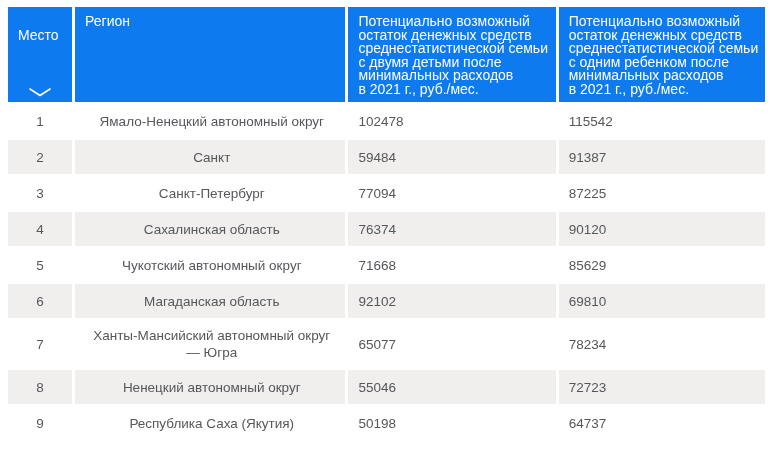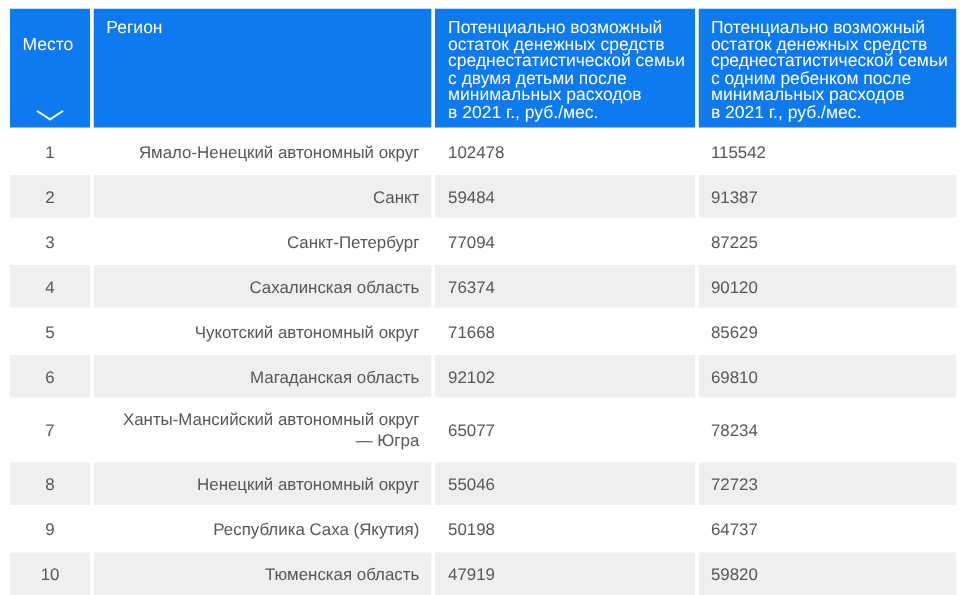--- a/index.html
+++ b/index.html
@@ -43,21 +43,21 @@
     line-height:17px;
     color:var(--body-text);
     background:var(--row-bg);
     box-sizing:border-box;
     height:34px;
     padding:7px 10px;
     vertical-align:middle;
   }
   tbody tr:nth-child(even) td{background:var(--row-alt-bg);}
   .c-place{text-align:center;}
-  .c-region{text-align:right;padding-left:13px;}
+  .c-region{text-align:center;padding-left:13px;}
   .c-num{text-align:left;}
   .sort-indicator{
     position:absolute;
     left:50%;
     bottom:5px;
     transform:translateX(-50%);
     line-height:0;
   }
 </style>
 </head>
@@ -144,21 +144,15 @@
     <td class="c-region">Ненецкий автономный округ</td>
     <td class="c-num">55046</td>
     <td class="c-num">72723</td>
   </tr>
         <tr>
     <td class="c-place">9</td>
     <td class="c-region">Республика Саха (Якутия)</td>
     <td class="c-num">50198</td>
     <td class="c-num">64737</td>
   </tr>
-        <tr>
-    <td class="c-place">10</td>
-    <td class="c-region">Тюменская область</td>
-    <td class="c-num">47919</td>
-    <td class="c-num">59820</td>
-  </tr>
       </tbody>
   </table>
 </div>
 
 </body></html>

